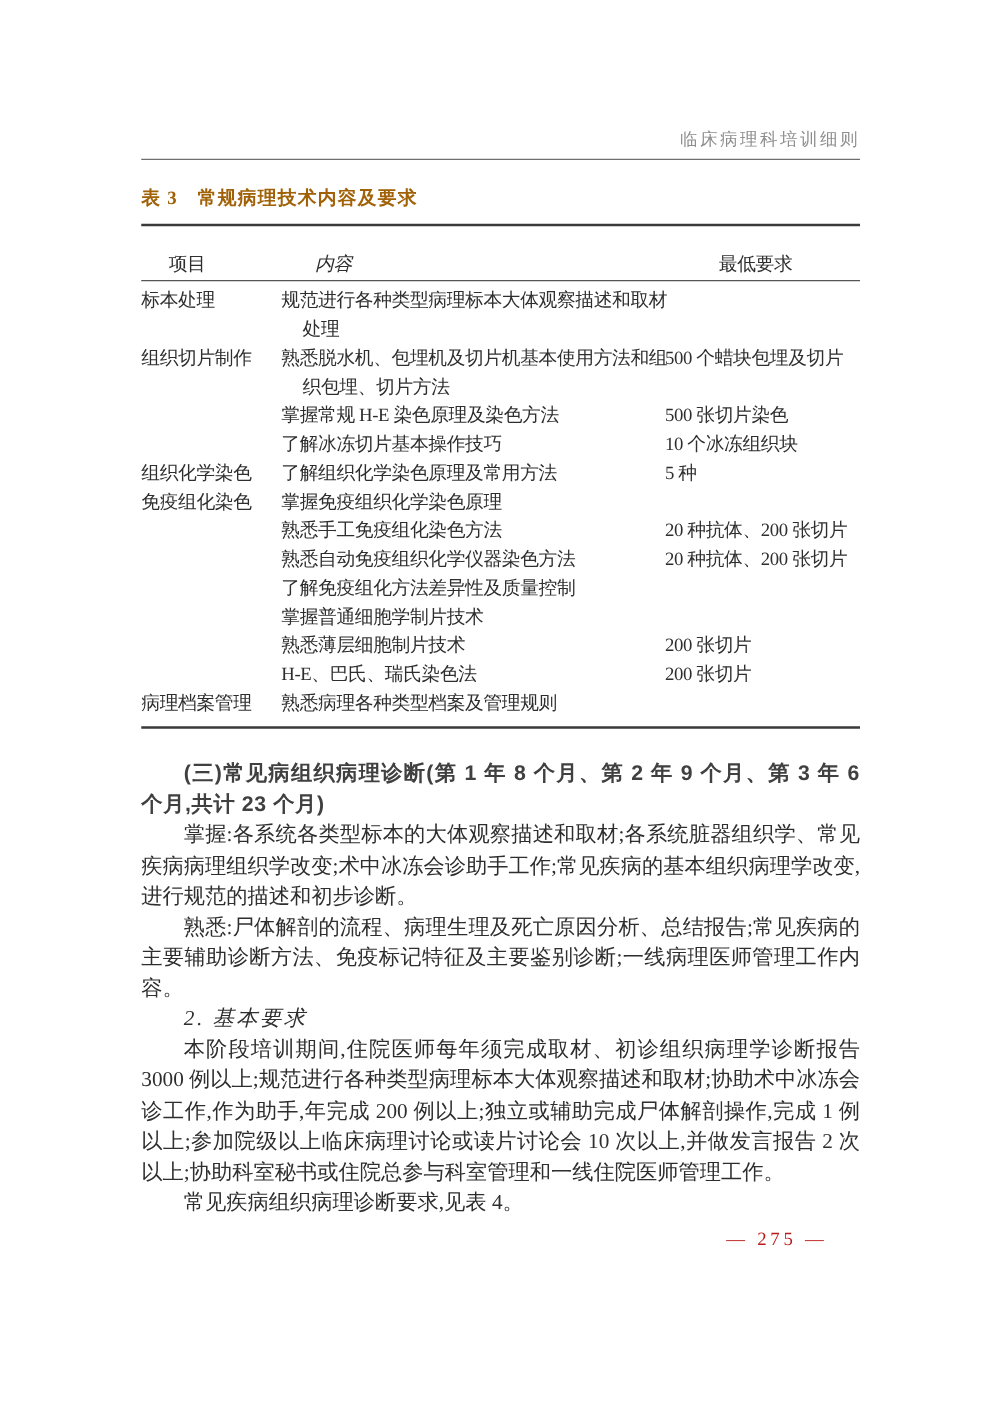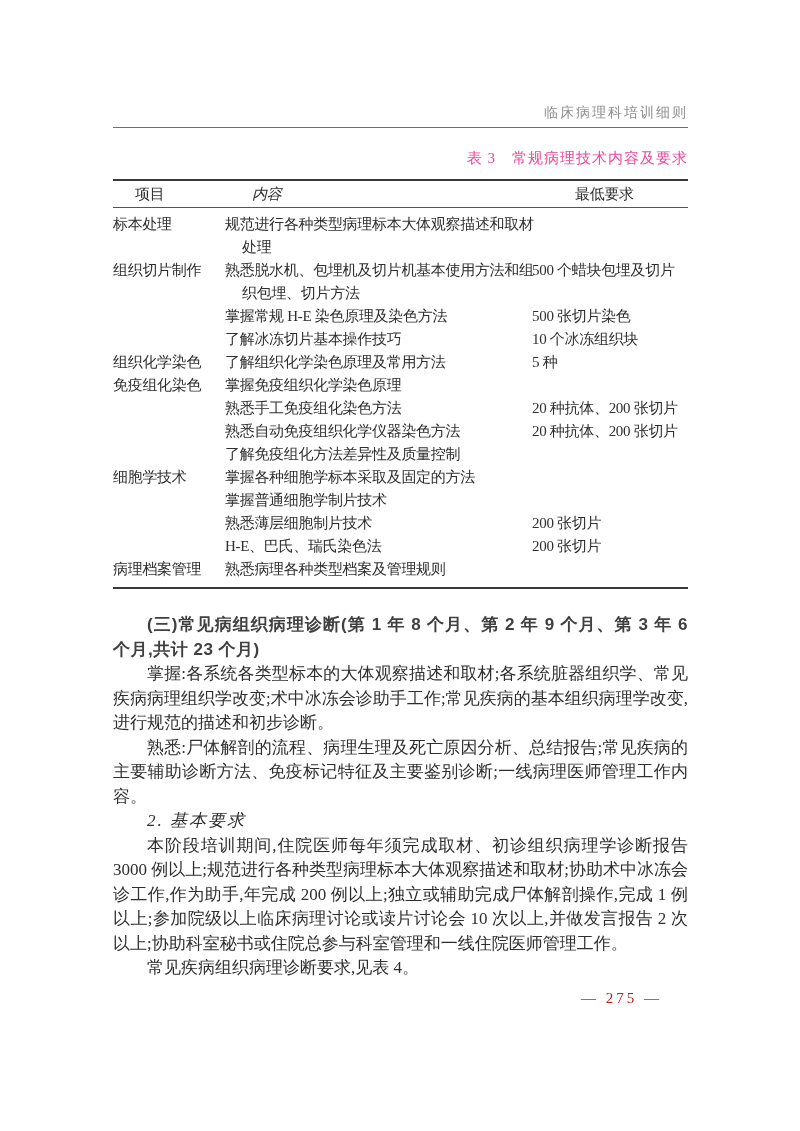--- a/index.html
+++ b/index.html
@@ -29,43 +29,44 @@
   }
   .head-rule {
     margin-top: 5px;
     border: 0;
     border-top: 1.5px solid #6e6e6e;
     height: 0;
   }
   
   .table-title {
     margin-top: 21px;
-    text-align: right;
-    font-weight: normal;
+    text-align: left;
+    font-weight: bold;
     font-size: 15px;
     letter-spacing: 1px;
-    color: #ec4899;
+    color: #a16207;
   }
   .table {
     margin-top: 11px;
     border-top: 2px solid #3a3a3a;
     border-bottom: 2px solid #3a3a3a;
     font-size: 15px;
     letter-spacing: -0.3px;
   }
   .trow {
     display: grid;
     grid-template-columns: 112px 307px 156px;
     align-items: start;
   }
   .thead-row {
     border-bottom: 1px solid #555;
     height: 26px;
     align-items: center;
     font-size: 15px;
+    margin-top: 17px;
   }
   .th-item { padding-left: 22px; }
   .th-content { padding-left: 27px; font-style: italic; }
   .th-min { padding-left: 43px; }
   .tbody { padding: 5px 0 6px 0; }
   .td { line-height: 23px; white-space: nowrap; }
   .cline { line-height: 23px; white-space: nowrap; }
   .cline-wrap { padding-left: 17px; }
   
   .body-text {
@@ -181,27 +182,20 @@
         </div>
 
         <div class="trow">
           <div class="td"></div>
           <div class="td">
             <div class="cline">了解免疫组化方法差异性及质量控制</div>
           </div>
           <div class="td"></div>
         </div>
 
-        <div class="trow">
-          <div class="td">细胞学技术</div>
-          <div class="td">
-            <div class="cline">掌握各种细胞学标本采取及固定的方法</div>
-          </div>
-          <div class="td"></div>
-        </div>
 
         <div class="trow">
           <div class="td"></div>
           <div class="td">
             <div class="cline">掌握普通细胞学制片技术</div>
           </div>
           <div class="td"></div>
         </div>
 
         <div class="trow">

